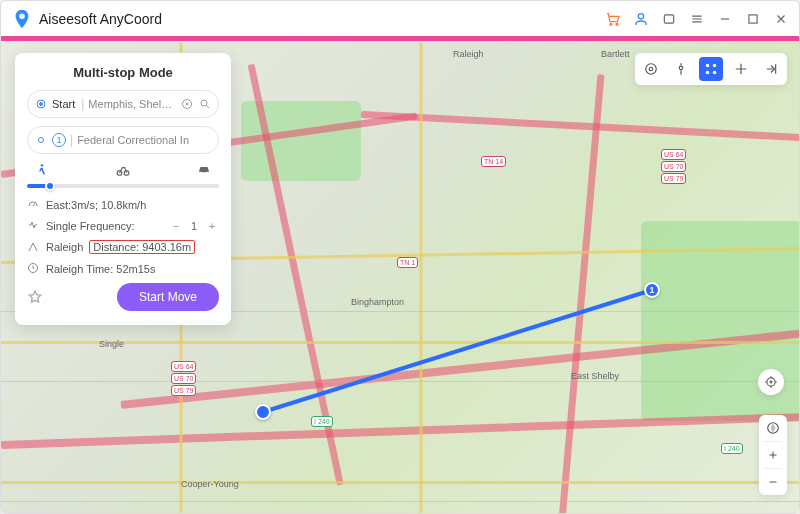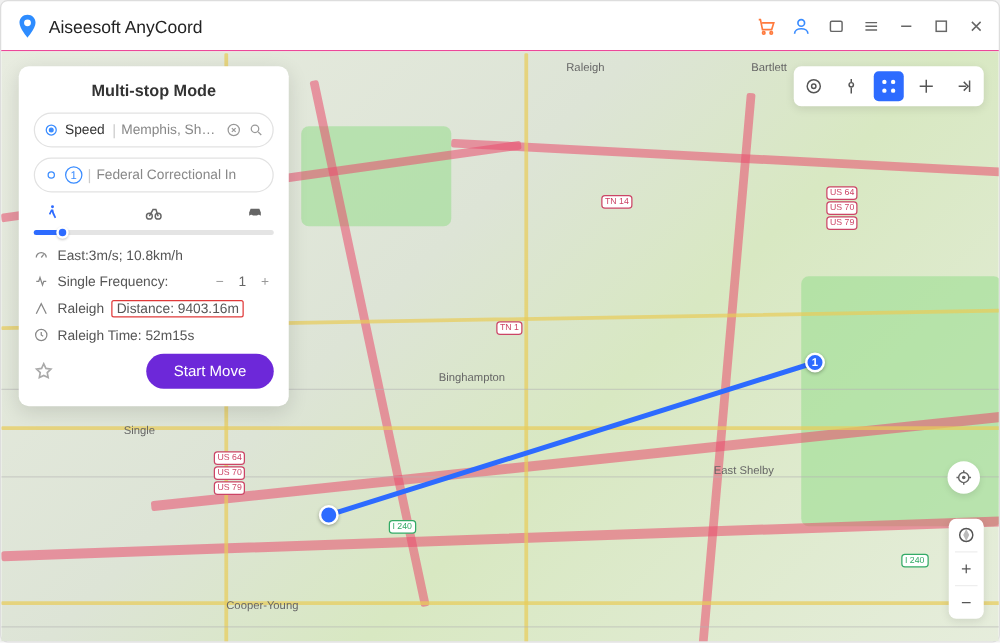--- a/index.html
+++ b/index.html
@@ -1,18 +1,18 @@
 <!DOCTYPE html>
 <html><head>
 <meta charset="utf-8">
 <style>
 * { box-sizing: border-box; margin: 0; padding: 0; }
 body { font-family: -apple-system, "Segoe UI", Arial, sans-serif; font-size: 12px; color: #333; background: #f0f0f0; overflow: hidden; }
 .window { width: 800px; height: 514px; background: #fff; border: 1px solid #ddd; border-radius: 6px; display: flex; flex-direction: column; position: relative; }
-.titlebar { height: 40px; display: flex; align-items: center; padding: 0 10px; border-bottom: 1px solid #ec4899; }
+.titlebar { height: 40px; display: flex; align-items: center; padding: 0 10px; border-bottom: 5px solid #ec4899; }
 .logo { width: 22px; height: 22px; margin-right: 6px; }
 .app-title { font-size: 14px; font-weight: 500; color: #222; flex: 0 0 auto; }
 .titlebar-spacer { flex: 1; }
 .titlebar-icons { display: flex; align-items: center; gap: 12px; }
 .titlebar-icons .icn { width: 16px; height: 16px; color: #666; cursor: pointer; display: flex; align-items: center; justify-content: center; }
 .titlebar-icons .cart { color: #ff7a3d; }
 .titlebar-icons .user { color: #3a8cff; }
 .content { flex: 1; position: relative; overflow: hidden; }
 .map { position: absolute; inset: 0; background: linear-gradient(135deg,#e8ece0 0%,#dde4d6 40%,#d8e8c2 60%,#e6eddc 100%); }
 .road { position: absolute; background: rgba(234,77,109,.55); transform-origin: left center; border-radius: 2px; }
@@ -42,21 +42,21 @@
 .slider { height: 4px; background: #e4e4e4; border-radius: 2px; position: relative; margin-bottom: 10px; }
 .slider .fill { position: absolute; left: 0; top: 0; bottom: 0; width: 12%; background: #2d6bff; border-radius: 2px; }
 .slider .thumb { position: absolute; top: 50%; left: 12%; width: 10px; height: 10px; background: #2d6bff; border: 2px solid #fff; border-radius: 50%; transform: translate(-50%,-50%); box-shadow: 0 1px 2px rgba(0,0,0,.2); }
 .statrow { display: flex; align-items: center; gap: 6px; font-size: 11px; color: #555; margin-bottom: 8px; }
 .statrow .sicn { width: 13px; height: 13px; color: #888; flex:0 0 auto; }
 .freq { display:flex; align-items:center; margin-left:auto; gap:8px; color:#666; }
 .freq .btn { width: 14px; text-align:center; cursor:pointer; color:#999; }
 .distance-hl { border: 1.5px solid #e03a3a; border-radius: 2px; padding: 0 3px; }
 .bottom-row { display: flex; align-items: center; justify-content: space-between; margin-top: 6px; }
 .star { width: 16px; height: 16px; color: #aaa; cursor:pointer; }
-.start-btn { background: #6d28d9; color: #fff; border: none; border-radius: 16px; padding: 7px 22px; font-size: 12px; font-weight: 500; cursor: pointer; }
+.start-btn { background: #8b5cf6; color: #fff; border: none; border-radius: 16px; padding: 7px 22px; font-size: 12px; font-weight: 500; cursor: pointer; }
 svg { display: block; }
 </style>
 </head>
 <body>
 
 <div class="window">
   <div class="titlebar">
     <svg class="logo" viewBox="0 0 24 24">
         <path fill="#2d8cff" d="M12 2C8 2 5 5 5 9c0 5 7 13 7 13s7-8 7-13c0-4-3-7-7-7zm0 10a3 3 0 1 1 0-6 3 3 0 0 1 0 6z"></path>
       </svg>
@@ -221,21 +221,21 @@
     <div class="panel">
       <h3>Multi-stop Mode</h3>
 
       <div class="input-row">
         <span class="ricon">
             <svg width="12" height="12" viewBox="0 0 24 24" fill="none" stroke="#3a8cff" stroke-width="2">
               <circle cx="12" cy="12" r="8"></circle>
               <circle cx="12" cy="12" r="3" fill="#3a8cff"></circle>
             </svg>
           </span>
-        <span class="start-lbl">Speed</span>
+        <span class="start-lbl">Start</span>
         <span style="color:#ccc;">|</span>
         <span class="field">Memphis, Shelby Coun</span>
         <span class="ricon">
             <svg width="12" height="12" viewBox="0 0 24 24" fill="none" stroke="#999" stroke-width="2">
               <circle cx="12" cy="12" r="9"></circle>
               <path d="M9 9l6 6M15 9l-6 6"></path>
             </svg>
           </span>
         <span class="ricon">
             <svg width="12" height="12" viewBox="0 0 24 24" fill="none" stroke="#999" stroke-width="2">

